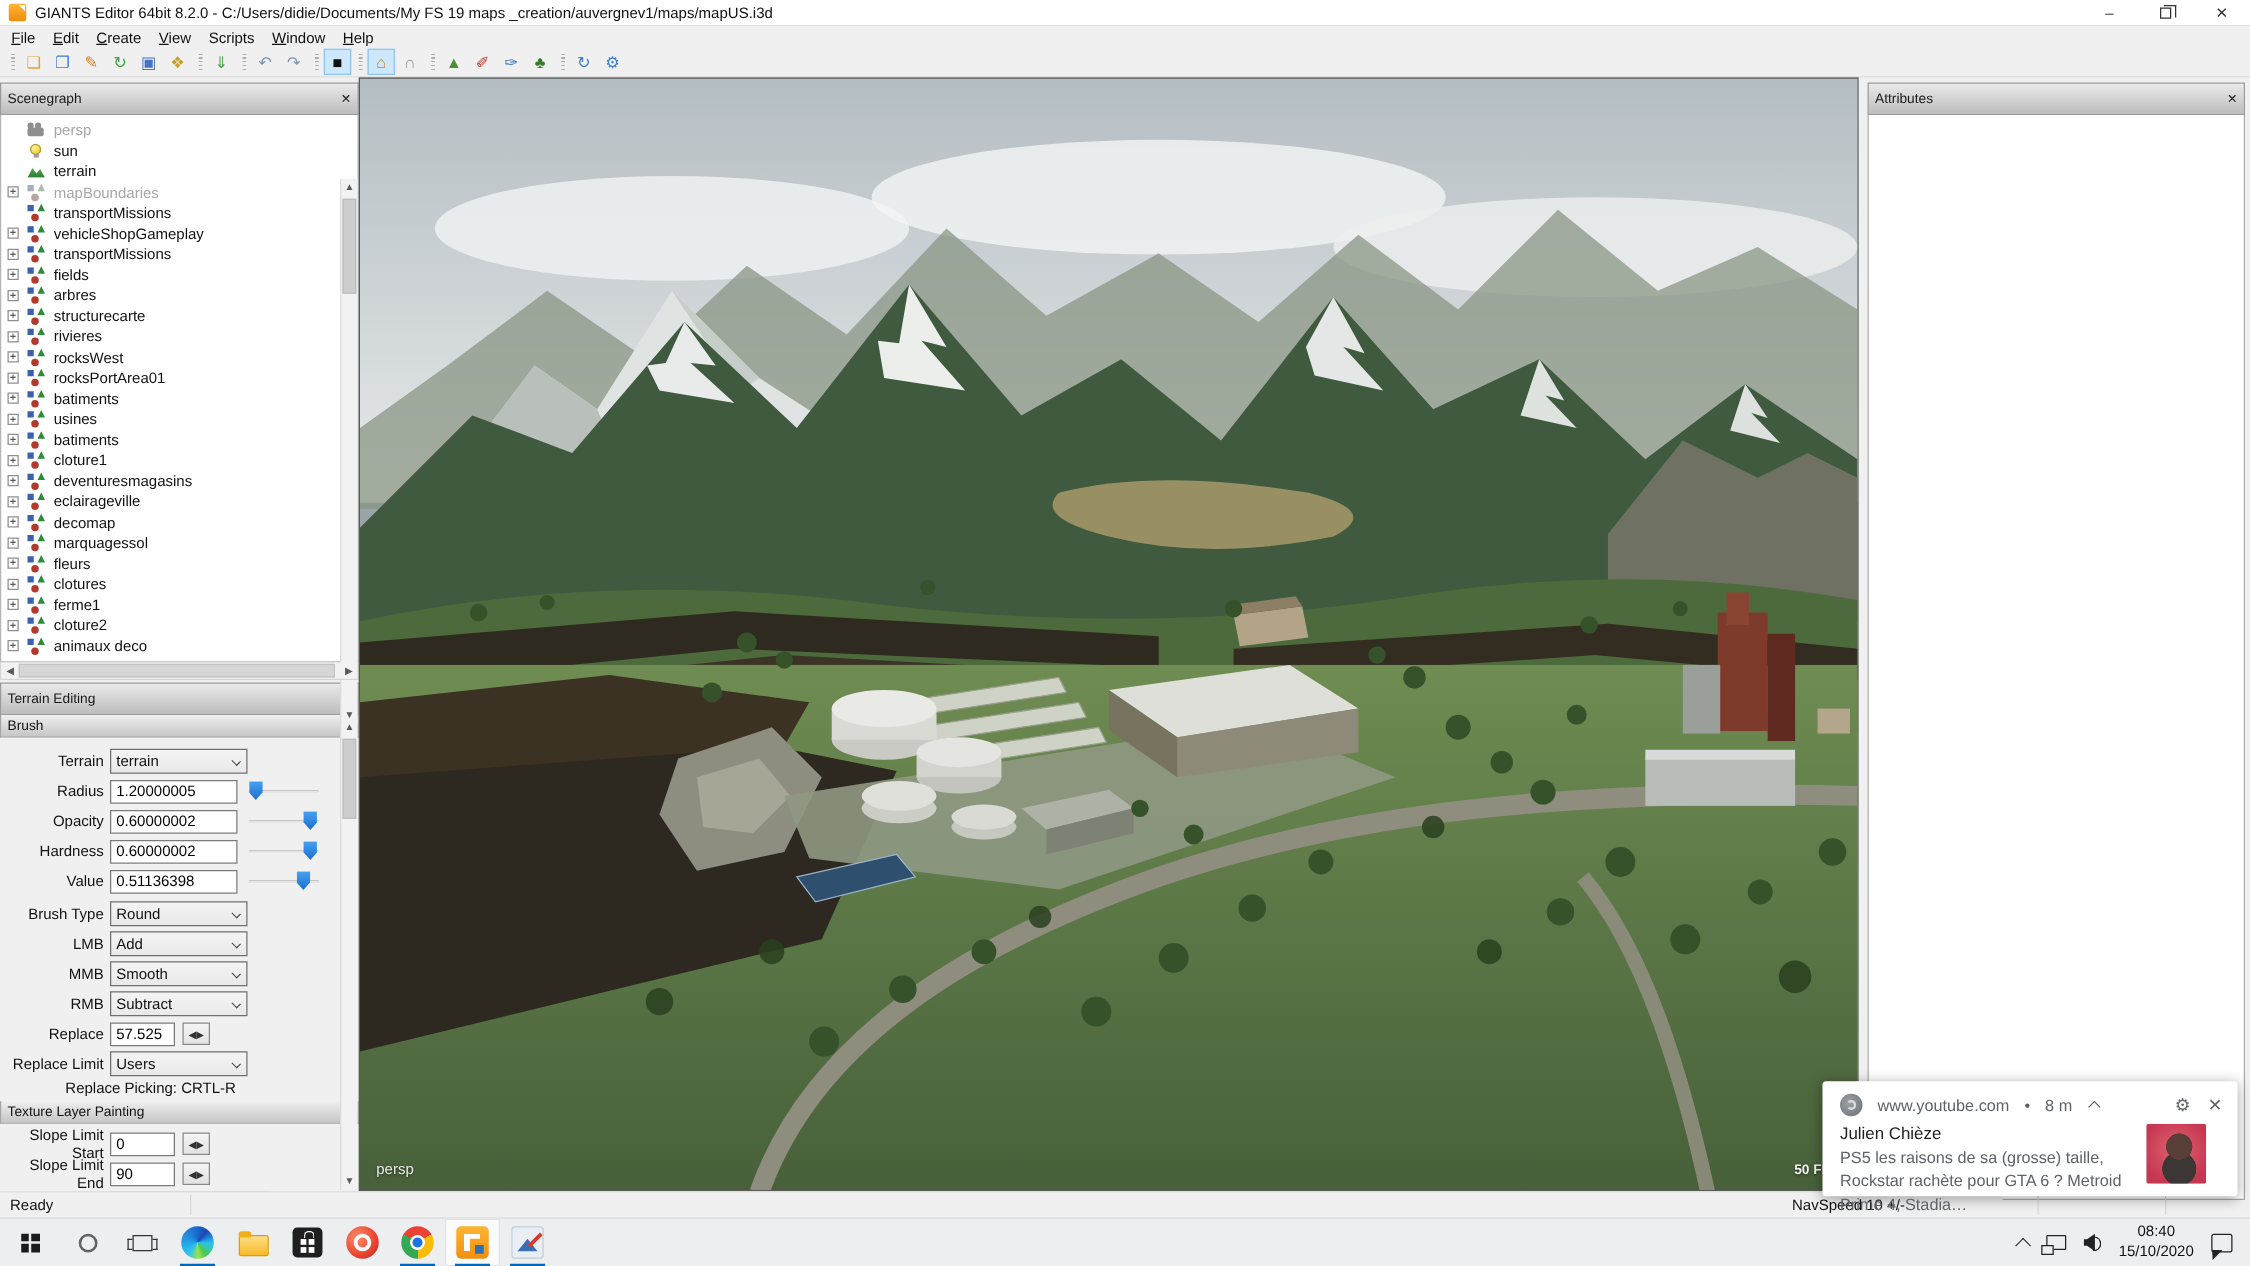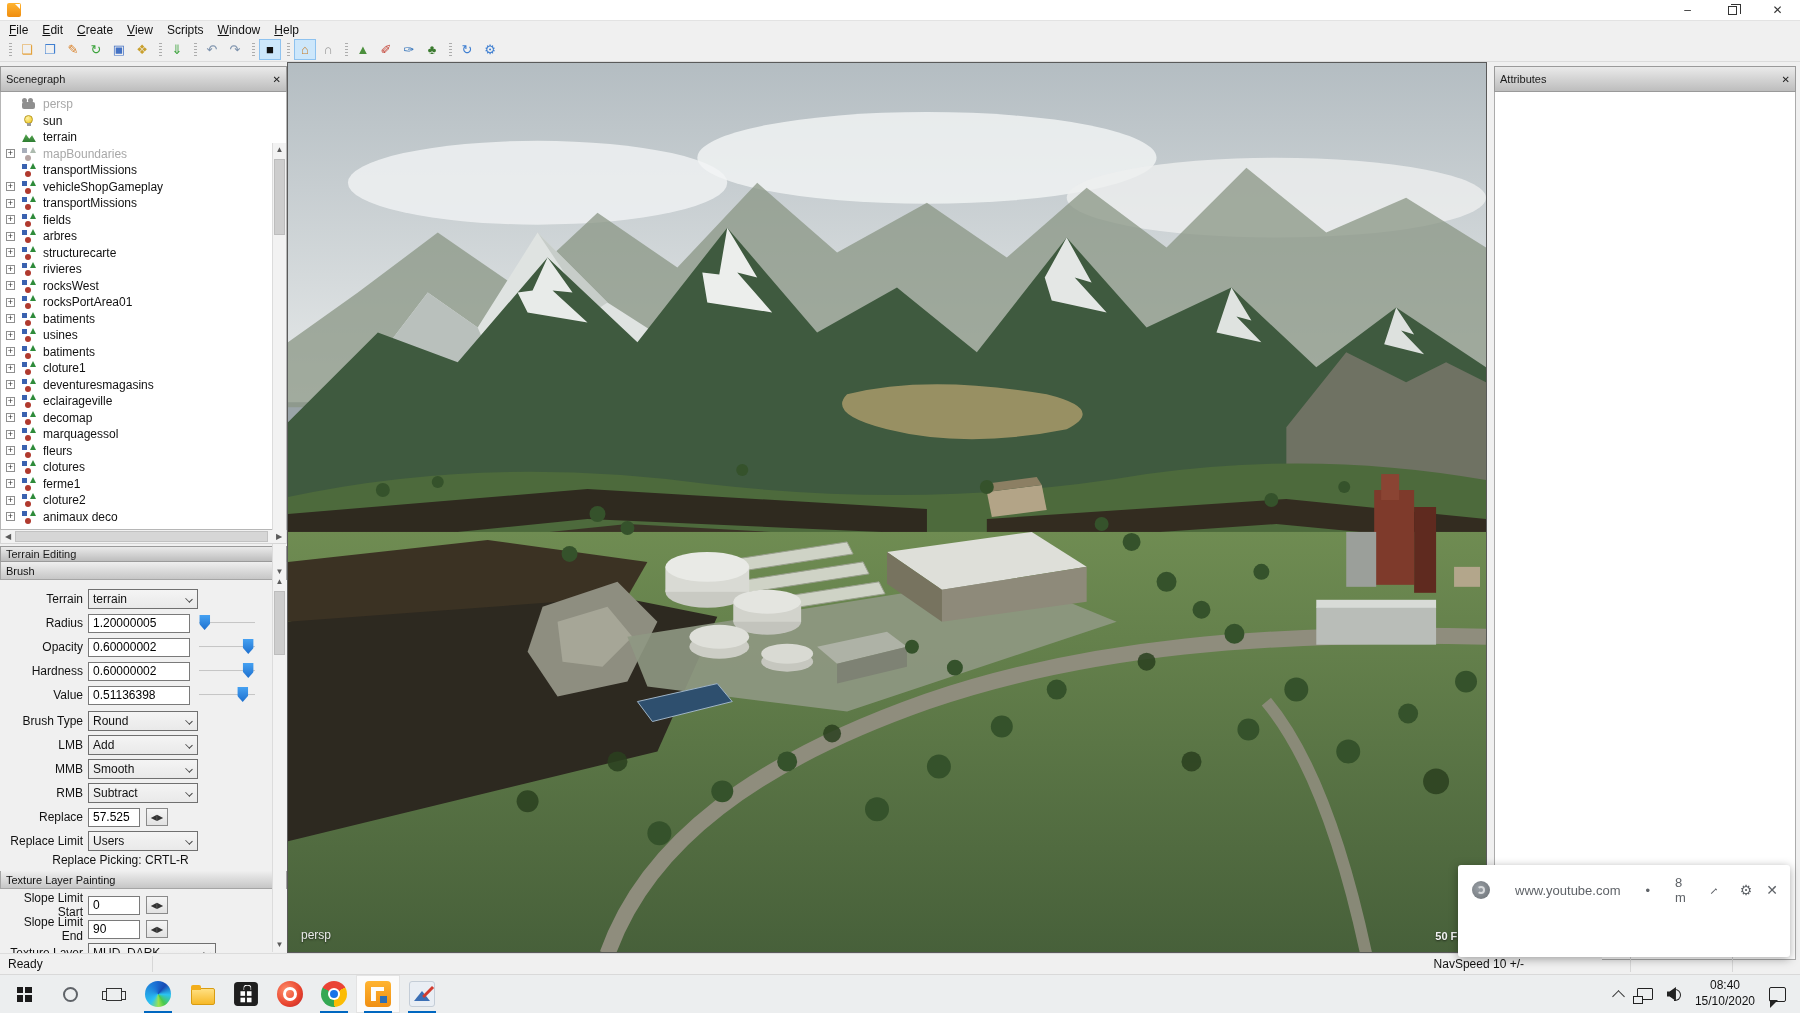--- a/index.html
+++ b/index.html
@@ -162,41 +162,42 @@
   .vol-icon { width:14px; height:14px; position:relative; }
   .vol-icon::before { content:""; position:absolute; left:0; top:0; width:9px; height:14px; background:#222; clip-path:polygon(0 32%,30% 32%,100% 0,100% 100%,30% 68%,0 68%); }
   .vol-icon::after { content:""; position:absolute; right:0; top:2px; width:6px; height:10px; border:1.6px solid #222; border-left:none; border-radius:0 8px 8px 0; }
   .clock { text-align:center; font-size:12px; line-height:1.3; color:#111; }
   .ac-icon { width:17px; height:15px; border:1.6px solid #222; border-radius:2px; position:relative; }
   .ac-icon::after { content:""; position:absolute; left:0px; bottom:-7px; border:4px solid transparent; border-top-color:#222; border-left-color:#222; }
 
   
   .notif { position:absolute; left:1458px; top:865px; width:332px; height:92px; background:#fff; border-radius:3px;
      box-shadow:0 2px 10px rgba(0,0,0,.35); padding:10px 12px 8px 14px; z-index:50; }
-  .notif-head { display:flex; align-items:center; font-size:13px; color:#5f6368; gap:25px; }
+  .notif-head { display:flex; align-items:center; font-size:13px; color:#5f6368; gap:12px; }
   .src-icon { width:18px; height:18px; border-radius:50%; background:radial-gradient(circle at 40% 40%,#9aa0a6,#6a6f74); position:relative; flex:0 0 18px; }
   .src-icon::after { content:""; position:absolute; inset:5px; border:2px solid #d7d9db; border-radius:50%; border-left-color:transparent; }
   .notif-chev { width:7px; height:7px; border-left:1.6px solid #5f6368; border-top:1.6px solid #5f6368; transform:rotate(45deg); margin:3px 0 0 2px; }
   .notif-actions { margin-left:auto; display:flex; gap:14px; align-items:center; color:#5f6368; }
   .notif-gear { font-size:14px; }
   .notif-x { font-size:14px; }
   .notif-body { display:flex; margin-top:6px; }
   .notif-text { width:232px; }
   .notif-author { font-size:13.5px; color:#202124; margin-bottom:3px; }
   .notif-msg { font-size:13px; color:#5f6368; line-height:1.45; }
   .notif-avatar { width:48px; height:48px; margin-left:13px; border-radius:2px; flex:0 0 48px;
      background:radial-gradient(circle at 55% 38%,#5a3f38 0 26%,transparent 27%),
                 radial-gradient(circle at 55% 75%,#3c3734 0 30%,transparent 31%),
                 radial-gradient(circle at 50% 45%,#e0656f,#c63752 75%); }
 </style>
 </head>
 <body>
 
 <div class="titlebar">
   <span class="app-icon"></span>
+  <span class="title">GIANTS Editor 64bit 8.2.0 - C:/Users/didie/Documents/My FS 19 maps _creation/auvergnev1/maps/mapUS.i3d</span>
   <span class="win-controls">
     <span class="wc">–</span>
     <span class="wc wc-restore">
         <span></span>
       </span>
     <span class="wc">✕</span>
   </span>
 </div>
 
 <div class="menubar">
@@ -676,21 +677,21 @@
       <span class="sbtn up">▲</span>
       <span class="sthumb" style="top:16px;height:76px;"></span>
       <span class="sbtn down">▼</span>
     </div>
     <div class="tree-hscroll">
       <span class="hbtn left">◀</span>
       <span class="hthumb"></span>
       <span class="hbtn right">▶</span>
     </div>
     <div class="te-gap"></div>
-    <div class="panel-header" style="height:16px;">
+    <div class="panel-header" style="height:26px;">
       <span>Terrain Editing</span>
       <span class="ph-x">✕</span>
     </div>
     <div class="sec-header">
       <span>Brush</span>
       <span class="sec-arrow">▼</span>
     </div>
 
     <div class="form-body">
       <div class="frow">
@@ -942,20 +943,27 @@
     <span class="src-icon"></span>
     <span>www.youtube.com</span>
     <span>•</span>
     <span>8 m</span>
     <span class="notif-chev"></span>
     <span class="notif-actions">
       <span class="notif-gear">⚙</span>
       <span class="notif-x">✕</span>
     </span>
   </div>
+  <div class="notif-body">
+    <div class="notif-text">
+      <div class="notif-author">Julien Chièze</div>
+      <div class="notif-msg">PS5 les raisons de sa (grosse) taille, Rockstar rachète pour GTA 6 ? Metroid Prime 4, Stadia…</div>
+    </div>
+    <div class="notif-avatar"></div>
+  </div>
 </div>
 
 <div class="taskbar">
   <div class="tb-btn start">
     <span class="winlogo">
         <i></i>
         <i></i>
         <i></i>
         <i></i>
       </span>

